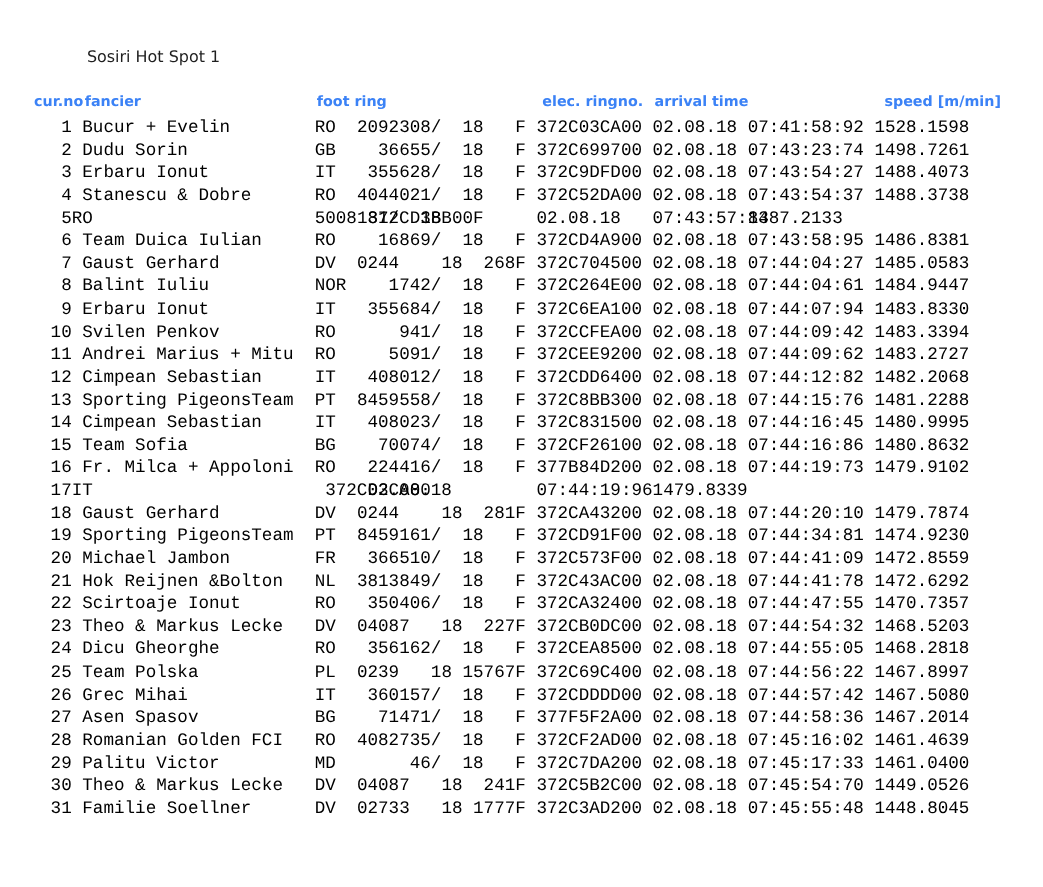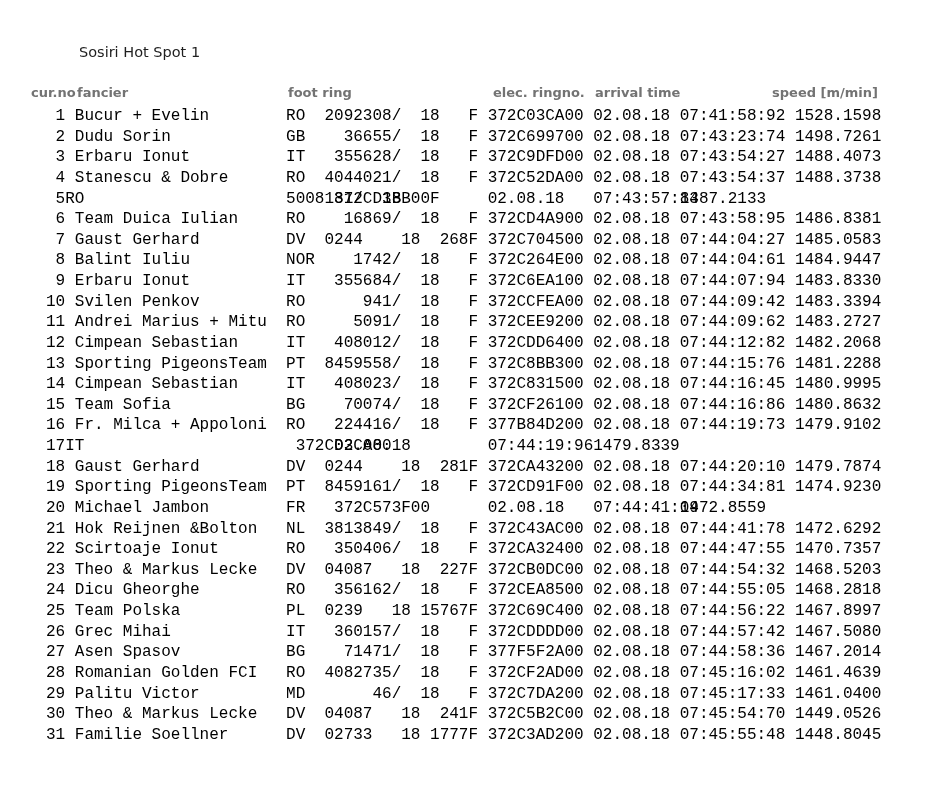--- a/index.html
+++ b/index.html
@@ -23,29 +23,29 @@
     color:#1f1f1f;
     white-space:pre;
   }
   .headers {
     position:absolute;
     left:0; top:85px;
     width:948px; height:18px;
     font-family:"DejaVu Sans", sans-serif;
     font-weight:bold;
     font-size:13px;
-    color:#737373;
+    color:#3b82f6;
   }
   .h { position:absolute; top:0; white-space:pre; }
   .h-curno   { left:31px; }
   .h-fancier { left:77px;text-align:right; }
   .h-footring{ left:288px;text-align:center; }
   .h-elec    { left:493px; }
   .h-arrival { left:595px; }
-  .h-speed   { left:748px; width:130px; text-align:right; }
+  .h-speed   { left:804px; width:130px; }
   .rows {
     position:absolute;
     left:46px; top:106px;
     font-size:16px;
     line-height:20.63px;
   }
   .row {
     display:grid;
     grid-template-columns:2ch 23ch 4ch 16ch 11ch 9ch 12ch 10ch;
     box-sizing:border-box;
@@ -257,20 +257,21 @@
         <span class="c ring">8459161/  18   F</span>
         <span class="c elec">372CD91F00</span>
         <span class="c date">02.08.18</span>
         <span class="c time">07:44:34:81</span>
         <span class="c speed">1474.9230</span>
       </div>
       <div class="row">
         <span class="c curno">20</span>
         <span class="c name">Michael Jambon</span>
         <span class="c cc">FR</span>
+        <span class="c ring"> 366510/  18   F</span>
         <span class="c elec">372C573F00</span>
         <span class="c date">02.08.18</span>
         <span class="c time">07:44:41:09</span>
         <span class="c speed">1472.8559</span>
       </div>
       <div class="row">
         <span class="c curno">21</span>
         <span class="c name">Hok Reijnen &amp;Bolton</span>
         <span class="c cc">NL</span>
         <span class="c ring">3813849/  18   F</span>

